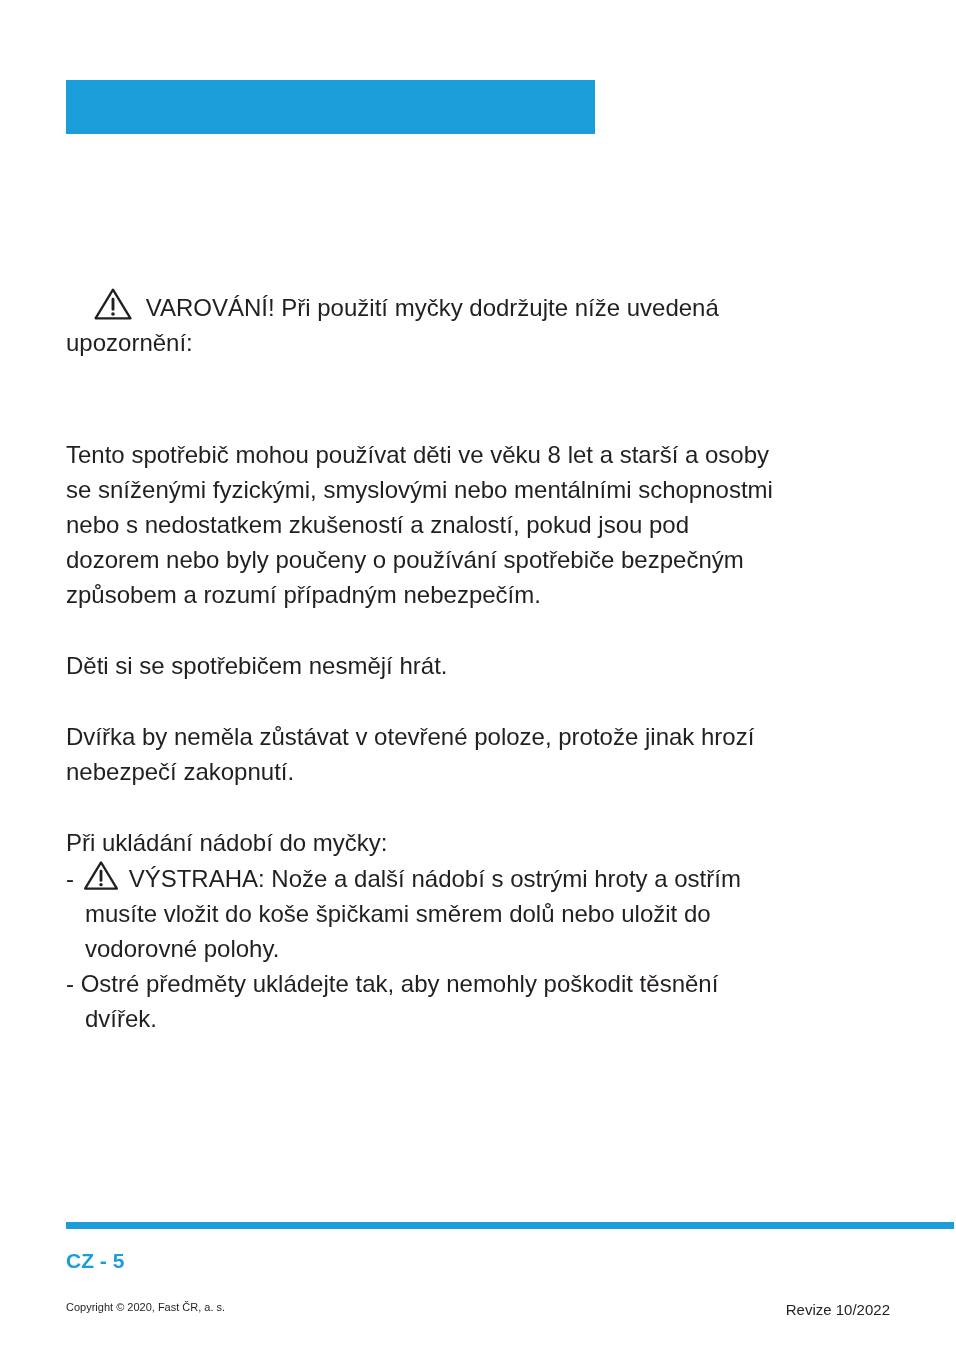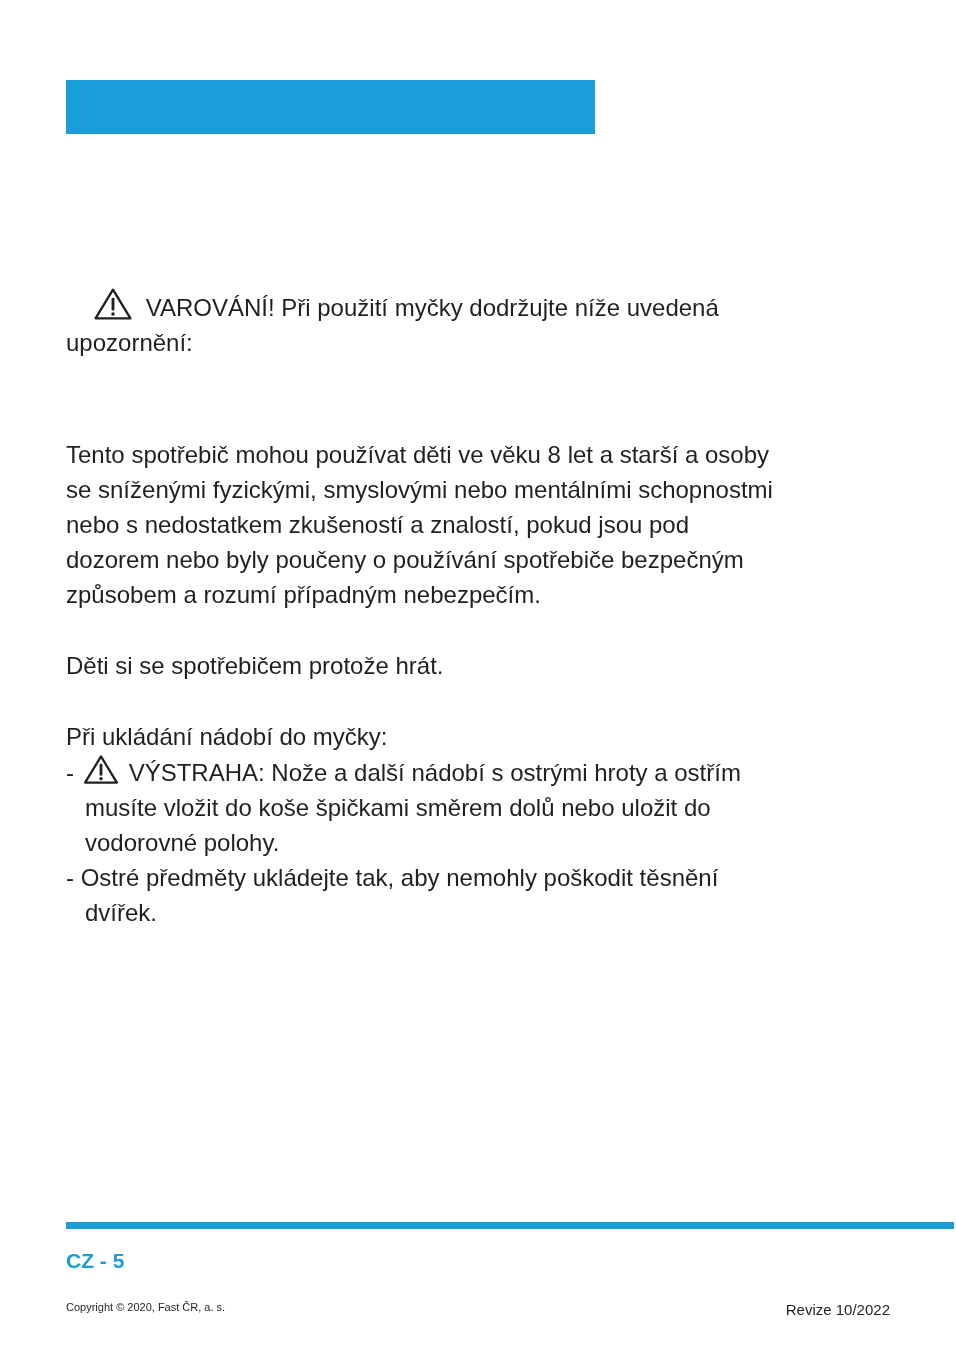--- a/index.html
+++ b/index.html
@@ -92,24 +92,26 @@
     </svg><span class="item-text">VAROVÁNÍ! Při použití myčky dodržujte níže uvedená
 upozornění:</span>
   </div>
 
   <div class="body-text para">Tento spotřebič mohou používat děti ve věku 8 let a starší a osoby
 se sníženými fyzickými, smyslovými nebo mentálními schopnostmi
 nebo s nedostatkem zkušeností a znalostí, pokud jsou pod
 dozorem nebo byly poučeny o používání spotřebiče bezpečným
 způsobem a rozumí případným nebezpečím.</div>
 
-  <div class="body-text para">Děti si se spotřebičem protože hrát.</div>
+  <div class="body-text para">Děti si se spotřebičem nesmějí hrát.</div>
 
 
 
+  <div class="body-text para">Dvířka by neměla zůstávat v otevřené poloze, protože jinak hrozí
+nebezpečí zakopnutí.</div>
 
   <div class="body-text para-tight">Při ukládání nádobí do myčky:</div>
 
   <ul class="list">
     <li class="list-item"><span class="dash">-</span>
       <svg class="tri-icon-small" width="36" height="31" viewBox="0 0 44 38" fill="none" xmlns="http://www.w3.org/2000/svg">
         <path d="M22 3 L41.5 35 L2.5 35 Z" stroke="#231F20" stroke-width="2.8" stroke-linejoin="round" fill="none"></path>
         <path d="M22 13.5 L22 25" stroke="#231F20" stroke-width="3.4" stroke-linecap="round"></path>
         <circle cx="22" cy="30.2" r="2.1" fill="#231F20"></circle>
       </svg><span class="item-text">VÝSTRAHA: Nože a další nádobí s ostrými hroty a ostřím

